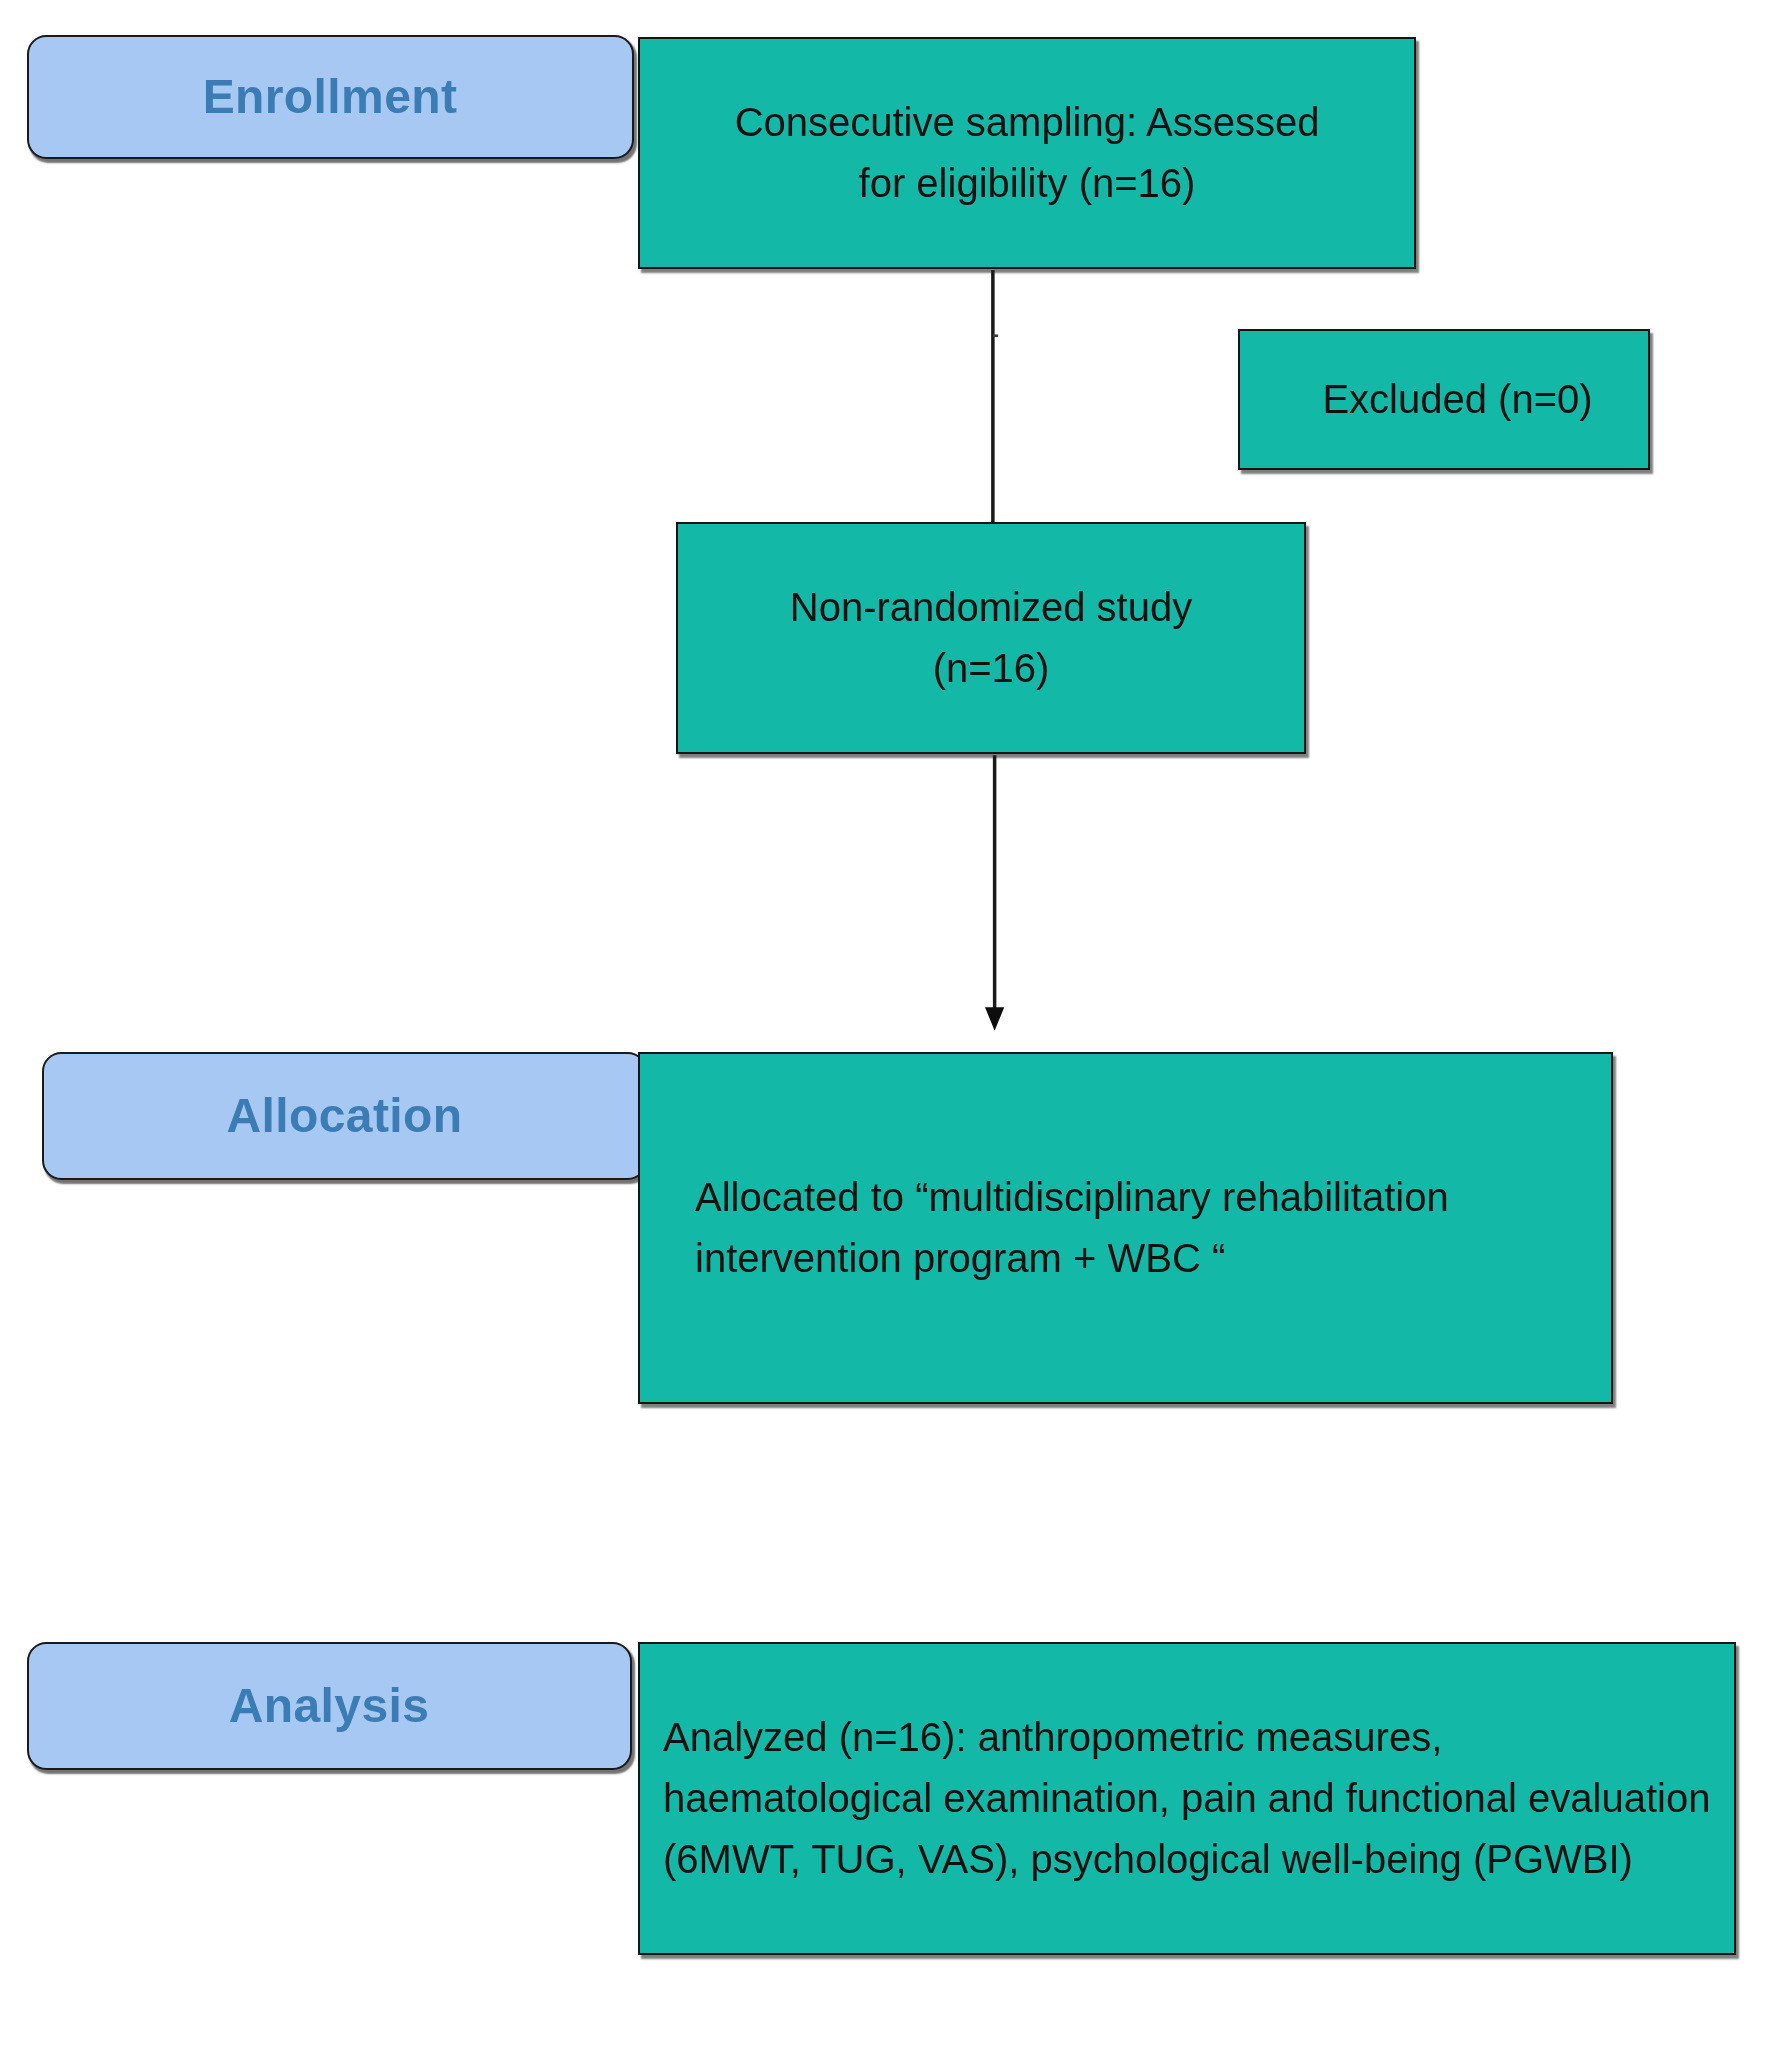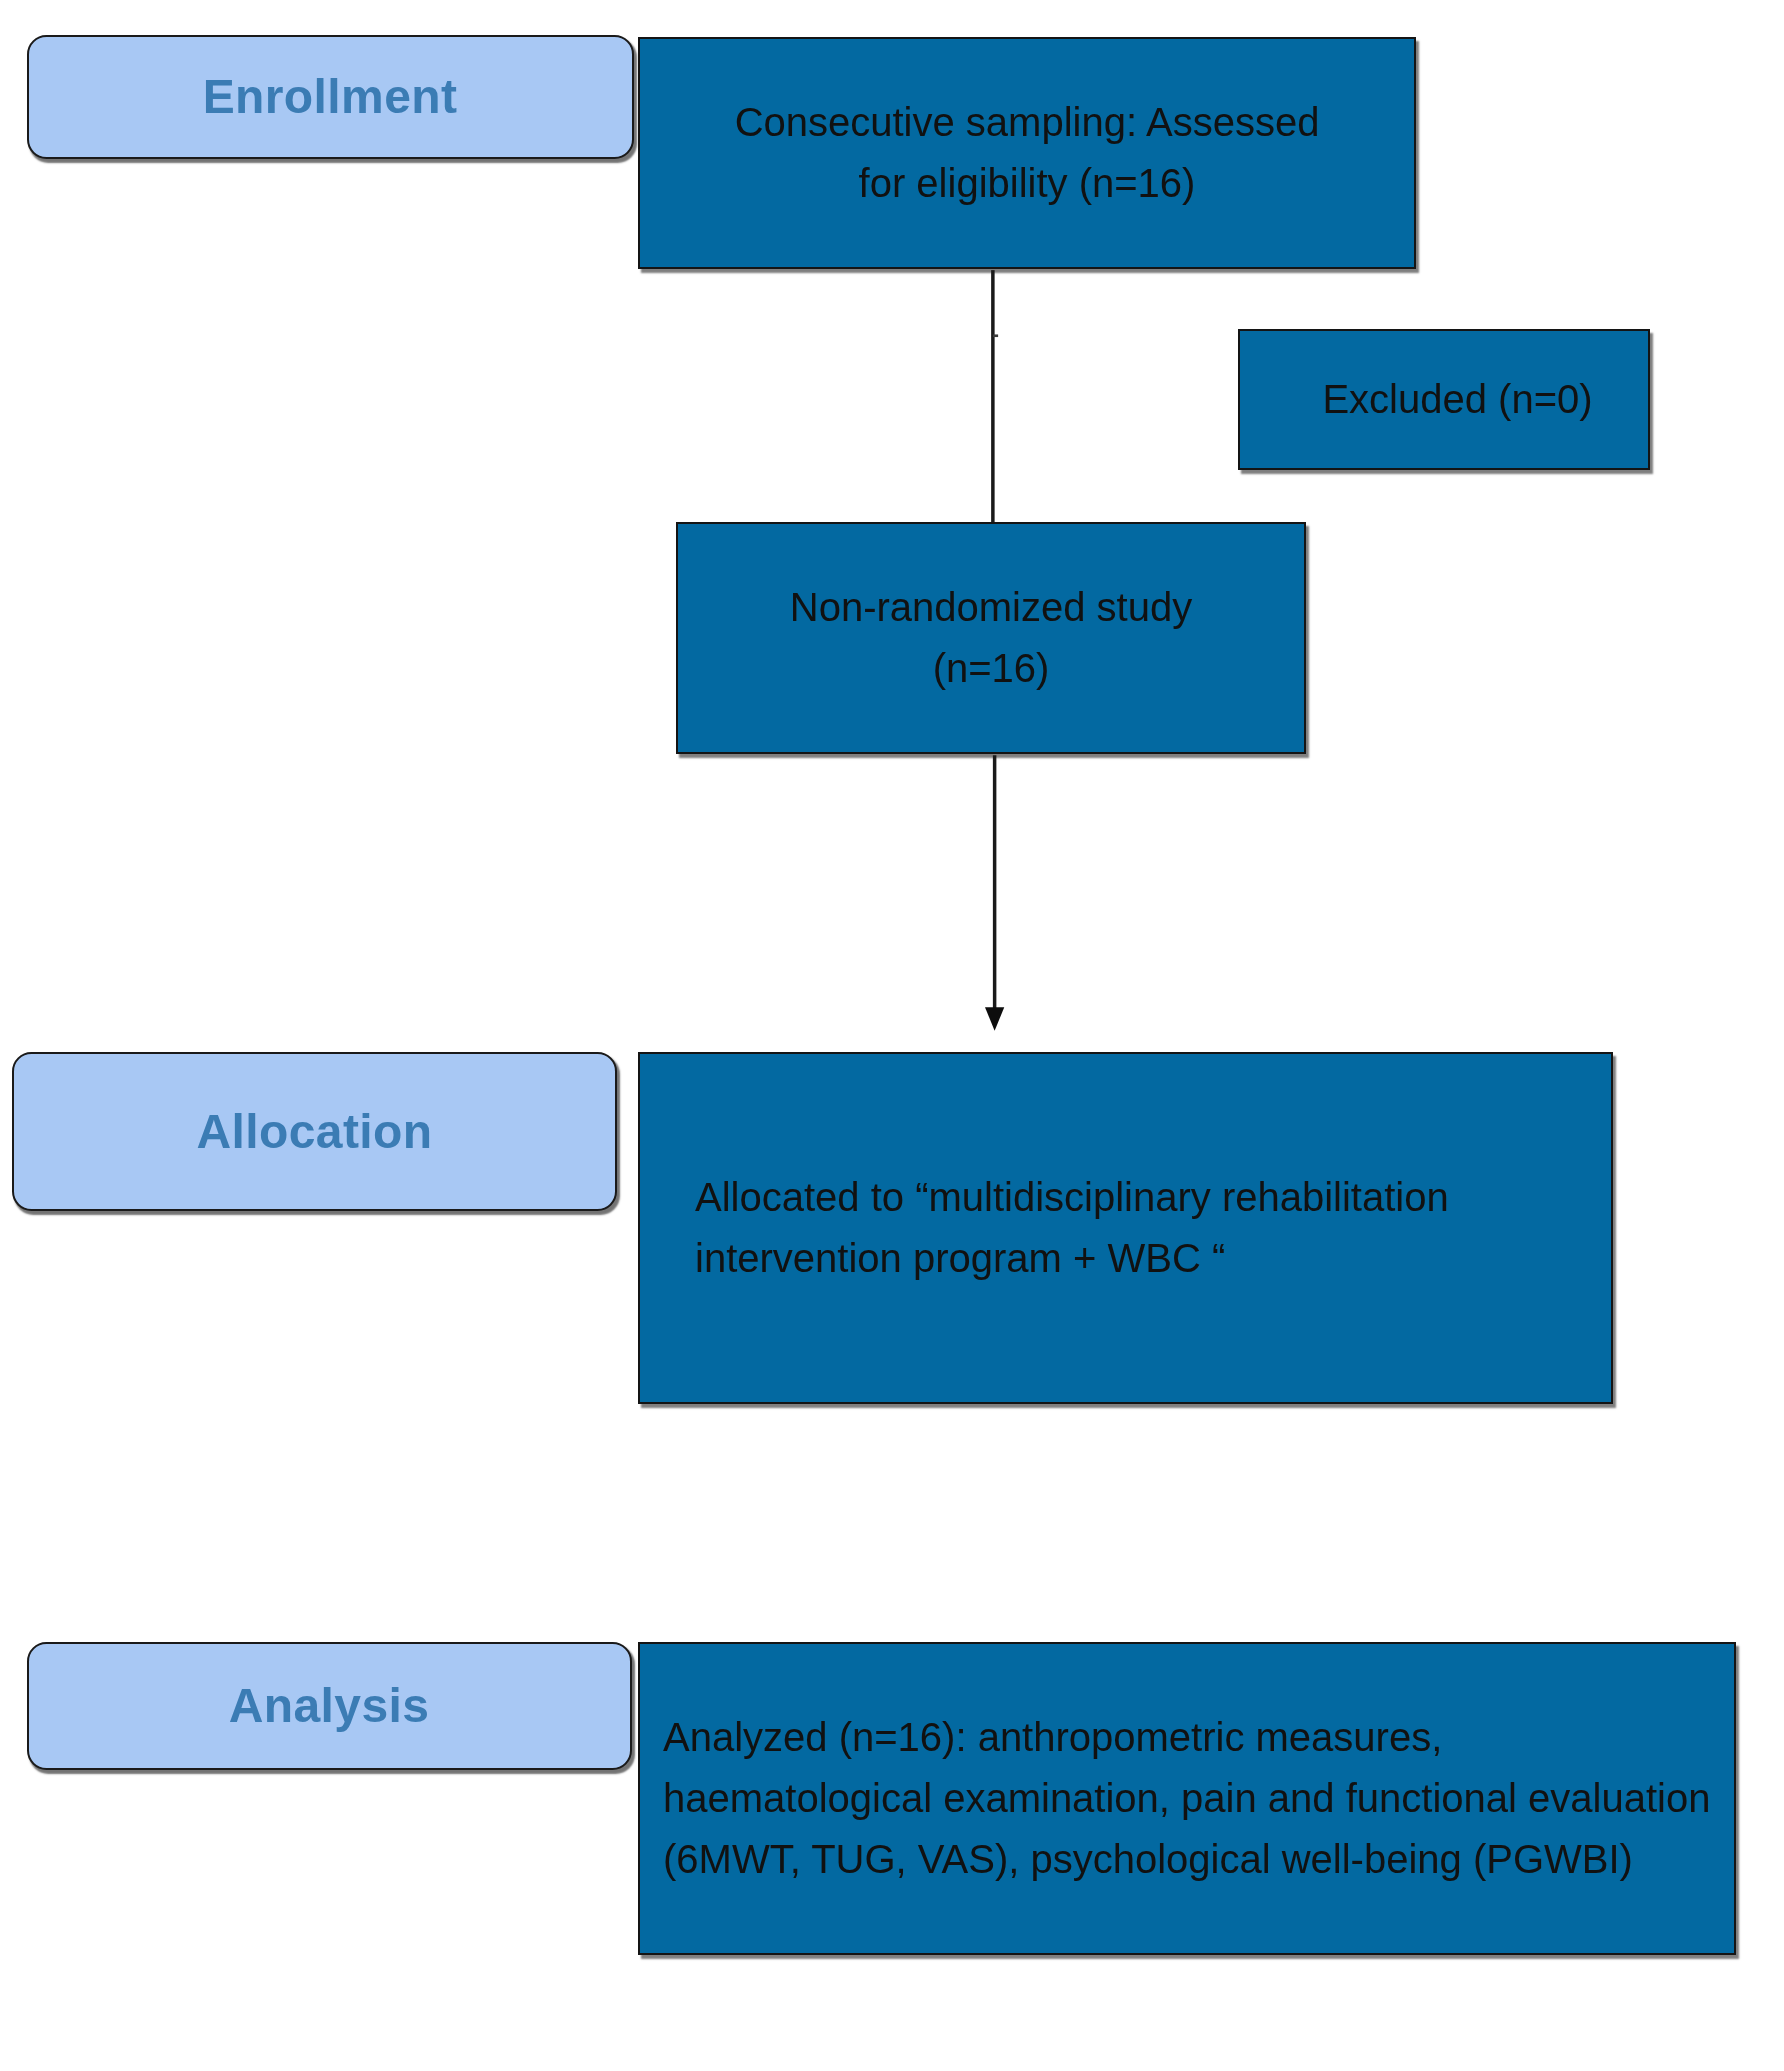--- a/index.html
+++ b/index.html
@@ -35,21 +35,21 @@
     font-weight: bold;
     font-size: 48px;
     letter-spacing: 0.4px;
     line-height: 1;
   }
 
   
   .node-box {
     position: absolute;
     box-sizing: border-box;
-    background: #0369a1;
+    background: #14b8a6;
     border: 2.6px solid #141414;
     box-shadow: 2.6px 3.5px 1.8px rgba(0,0,0,0.5);
     display: flex;
     flex-direction: column;
     justify-content: center;
   }
   .node-box .node-text {
     color: #111111;
     font-size: 40px;
     line-height: 1.52;
@@ -103,21 +103,21 @@
 (n=16)</div>
   </div>
 
   <div class="connector" style="left:978px; top:754px; width:35px; height:278px;">
     <svg width="35" height="278" viewBox="0 0 40 315">
       <line x1="19" y1="0" x2="19" y2="298" stroke="#1a1a1a" stroke-width="4"></line>
       <polygon points="19,315 8,288 30,288" fill="#0d0d0d"></polygon>
     </svg>
   </div>
 
-  <div class="phase-label" style="left:12px; top:1052px; width:605px; height:159px;">
+  <div class="phase-label" style="left:42px; top:1052px; width:605px; height:128px;">
     <span>Allocation</span>
   </div>
 
   <div class="node-box leftaligned" style="left:638px; top:1052px; width:975px; height:352px;padding-left:32px;">
     <div class="node-text">Allocated to “multidisciplinary rehabilitation intervention program + WBC “</div>
   </div>
 
   <div class="phase-label" style="left:26.5px; top:1642px; width:605px; height:128px;">
     <span>Analysis</span>
   </div>

